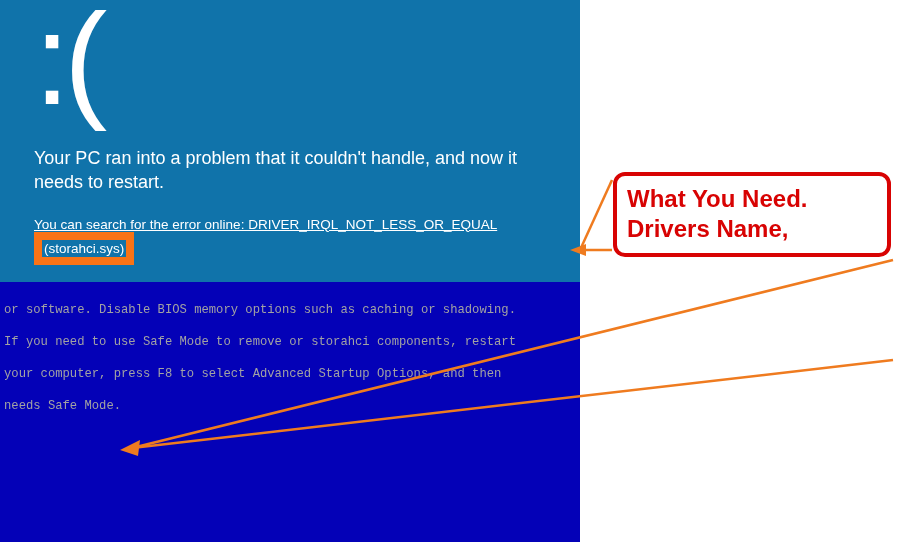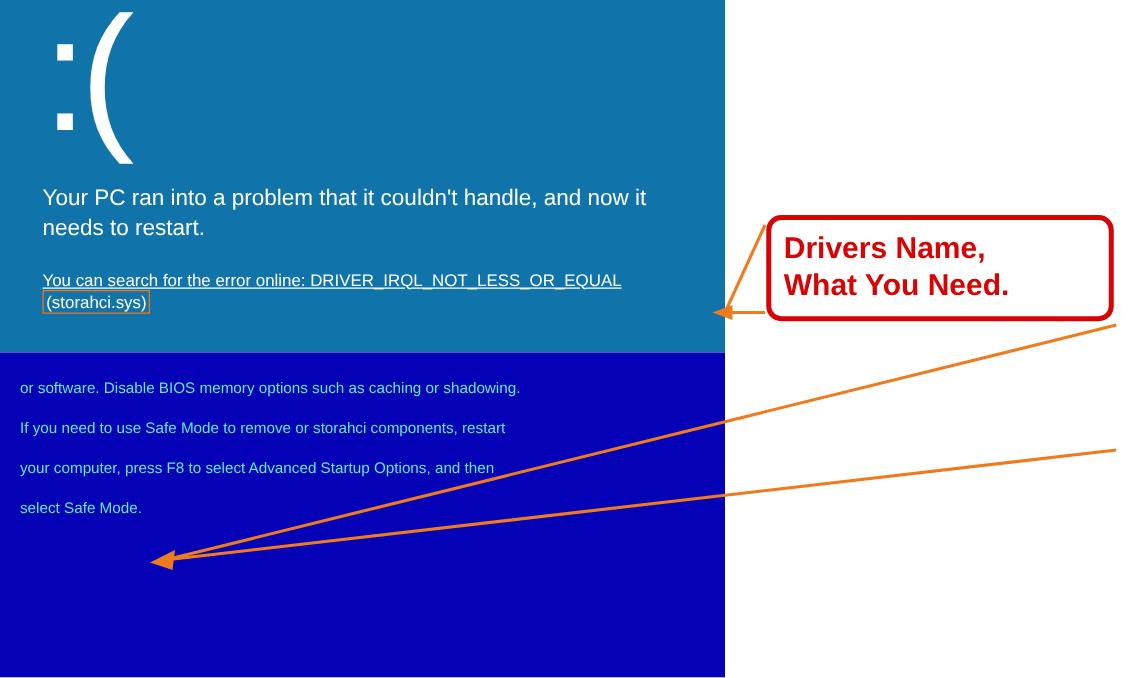--- a/index.html
+++ b/index.html
@@ -36,38 +36,38 @@
     margin-top: 22px;
     font-family: Liberation Sans, sans-serif;
   }
   .bsod-sub {
     margin-top: 22px;
     font-size: 13.5px;
     font-weight: 400;
   }
   .bsod-sub-inline { display: inline; text-decoration: underline; }
   .hl-orange {
-    border: 1px solid #f97316;
+    border: 8px solid #f97316;
     padding: 1px 2px;
     display: inline-block;
   }
   
   .bsod-legacy {
     position: absolute;
     left: 0;
     top: 282px;
     width: 580px;
     height: 260px;
     background: #0401b7;
-    color: #5eead4;
-    font-family: Liberation Sans, sans-serif;
+    color: #a3a3a3;
+    font-family: Liberation Mono, monospace;
     font-size: 12.2px;
     line-height: 16px;
     white-space: pre;
-    padding: 4px 0 0 12px;
+    padding: 4px 0 0 0;
     overflow: hidden;
   }
   .bsod-legacy .line { padding: 0 4px; }
   
   .callout {
     position: absolute;
     left: 613px;
     top: 172px;
     width: 278px;
     height: 85px;
@@ -97,36 +97,36 @@
   <div class="bsod-msg">Your PC ran into a problem that it couldn't handle, and now it needs to restart.</div>
   <div class="bsod-sub">
     <span class="bsod-sub-inline">You can search for the error online: DRIVER_IRQL_NOT_LESS_OR_EQUAL </span><span class="hl-orange">(storahci.sys)</span>
   </div>
 </div>
 
 <div class="bsod-legacy">
 <div class="line">or software. Disable BIOS memory options such as caching or shadowing.</div>
 <div class="line">If you need to use Safe Mode to remove or storahci components, restart</div>
 <div class="line">your computer, press F8 to select Advanced Startup Options, and then</div>
-<div class="line">select Safe Mode.</div>
+<div class="line">needs Safe Mode.</div>
 <div class="line">&nbsp;</div>
 <div class="line">&nbsp;</div>
 
 
 
 
 
 
 
 
 </div>
 
 <div class="callout">
+  <div>What You Need.</div>
   <div>Drivers Name,</div>
-  <div>What You Need.</div>
 </div>
 
 <svg class="arrows" viewBox="0 0 907 542" xmlns="http://www.w3.org/2000/svg">
 
   <g>
     <line x1="612" y1="180" x2="580" y2="250" stroke="#ef7b1f" stroke-width="2.5"></line>
     <line x1="612" y1="250" x2="580" y2="250" stroke="#ef7b1f" stroke-width="2.5"></line>
     <polygon points="570,250 586,244 586,256" fill="#ef7b1f"></polygon>
   </g>
 

